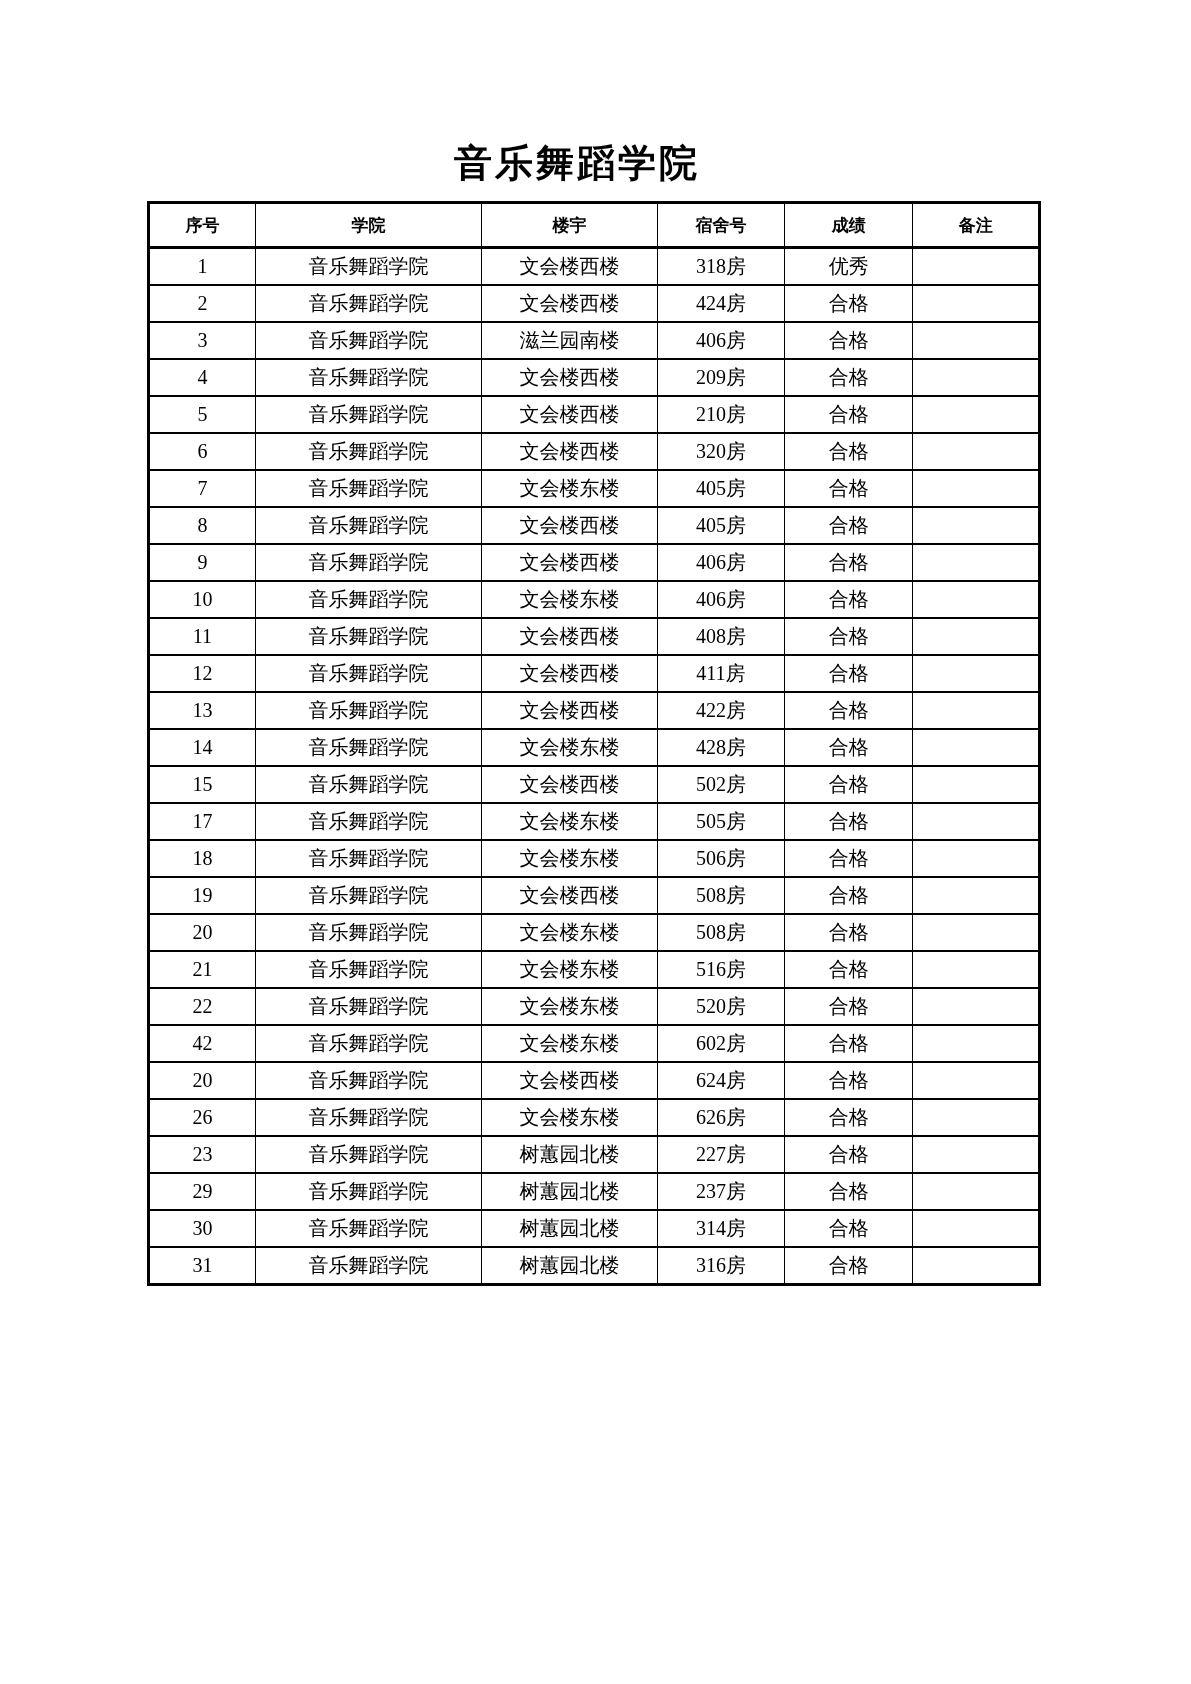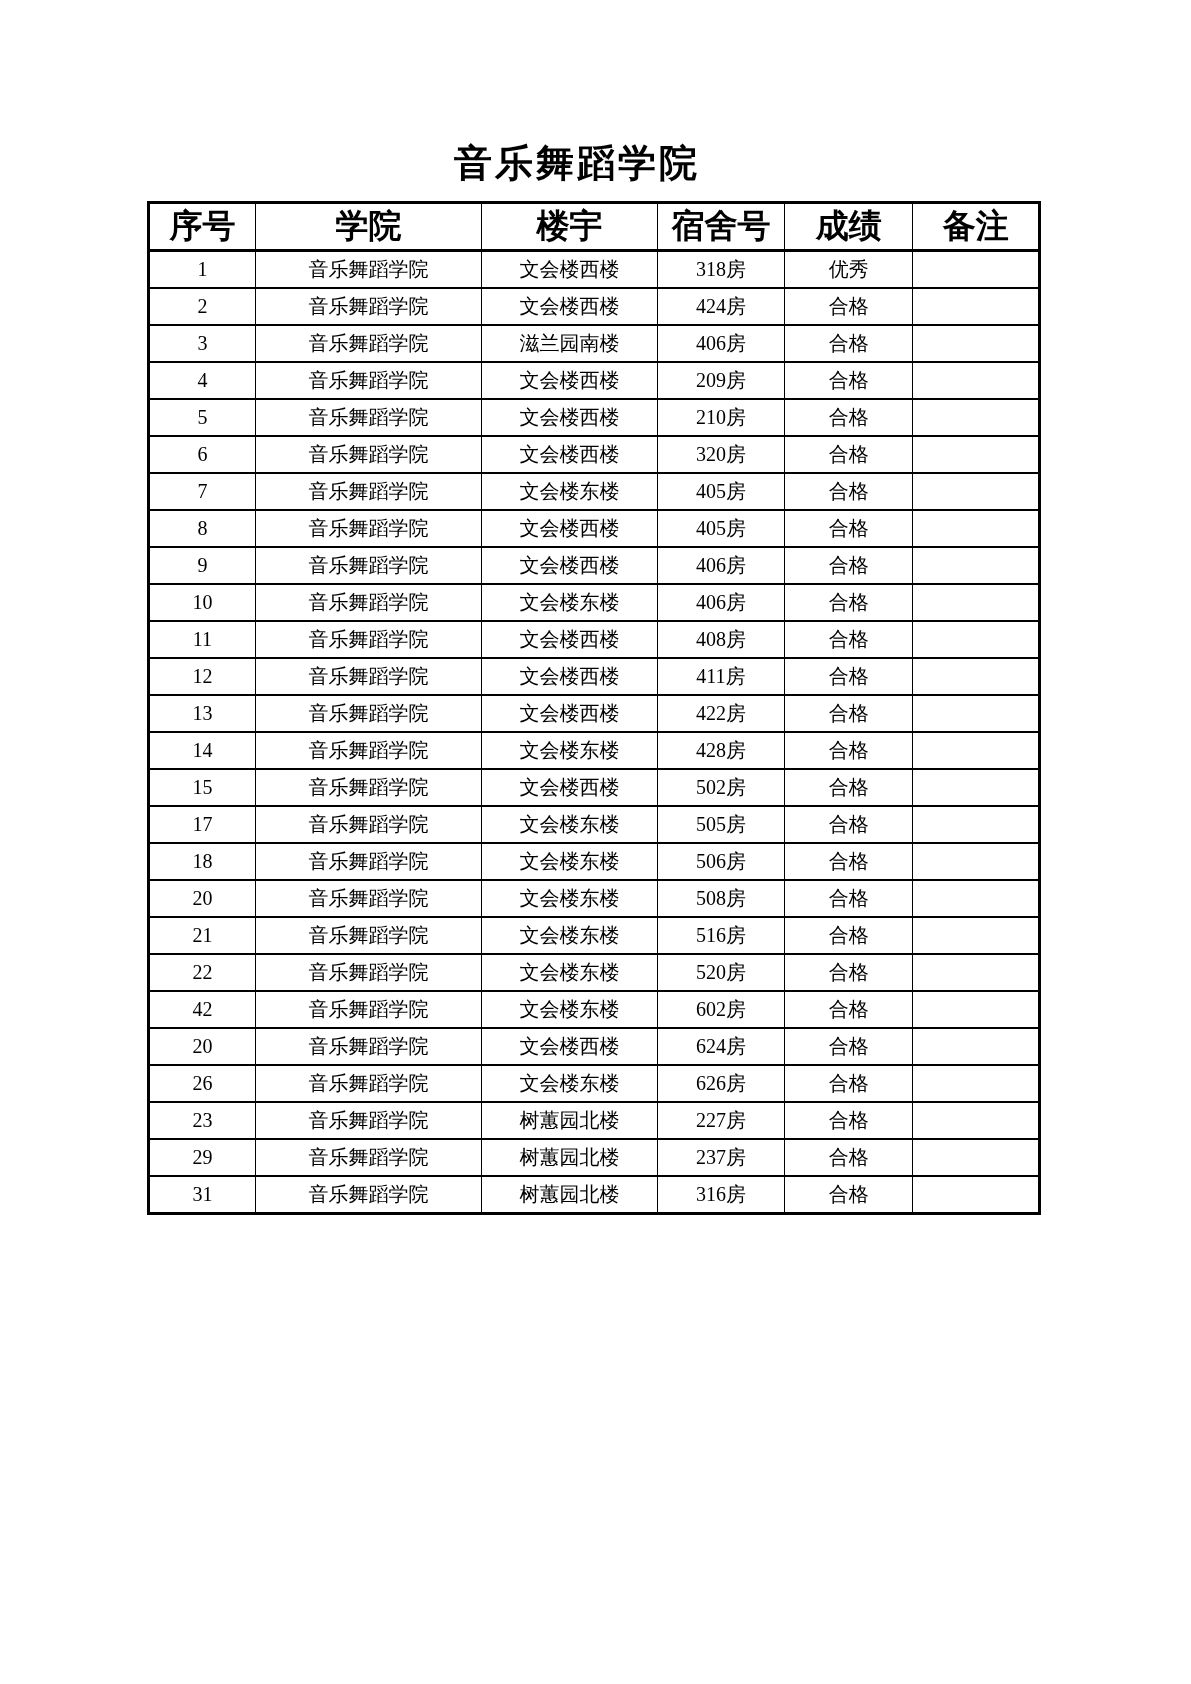--- a/index.html
+++ b/index.html
@@ -46,21 +46,21 @@
     border-left-width: 1.5px;
     border-right-width: 1.5px;
     text-align: center;
     vertical-align: middle;
     padding: 0;
     overflow: hidden;
     white-space: nowrap;
   }
   table.roster-table th {
     height: 42px;
-    font-size: 33px;
+    font-size: 17px;
     font-weight: bold;
     border-bottom-width: 3px;
   }
   table.roster-table td {
     height: 35px;
     font-size: 20px;
     font-weight: normal;
   }
 </style>
 </head>
@@ -218,20 +218,28 @@
       </tr>
       <tr>
         <td>18</td>
         <td>音乐舞蹈学院</td>
         <td>文会楼东楼</td>
         <td>506房</td>
         <td>合格</td>
         <td></td>
       </tr>
       <tr>
+        <td>19</td>
+        <td>音乐舞蹈学院</td>
+        <td>文会楼西楼</td>
+        <td>508房</td>
+        <td>合格</td>
+        <td></td>
+      </tr>
+      <tr>
         <td>20</td>
         <td>音乐舞蹈学院</td>
         <td>文会楼东楼</td>
         <td>508房</td>
         <td>合格</td>
         <td></td>
       </tr>
       <tr>
         <td>21</td>
         <td>音乐舞蹈学院</td>
@@ -278,20 +286,28 @@
         <td>树蕙园北楼</td>
         <td>227房</td>
         <td>合格</td>
         <td></td>
       </tr>
       <tr>
         <td>29</td>
         <td>音乐舞蹈学院</td>
         <td>树蕙园北楼</td>
         <td>237房</td>
+        <td>合格</td>
+        <td></td>
+      </tr>
+      <tr>
+        <td>30</td>
+        <td>音乐舞蹈学院</td>
+        <td>树蕙园北楼</td>
+        <td>314房</td>
         <td>合格</td>
         <td></td>
       </tr>
       <tr>
         <td>31</td>
         <td>音乐舞蹈学院</td>
         <td>树蕙园北楼</td>
         <td>316房</td>
         <td>合格</td>
         <td></td>

